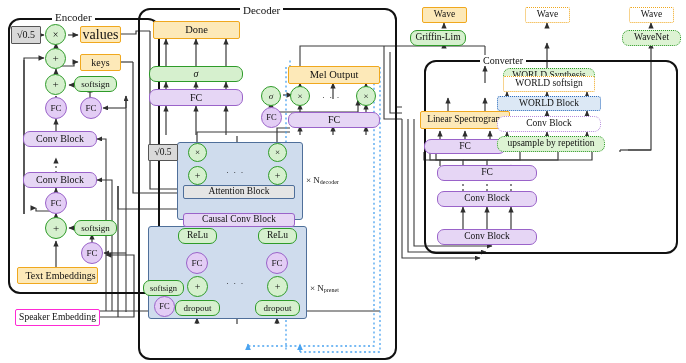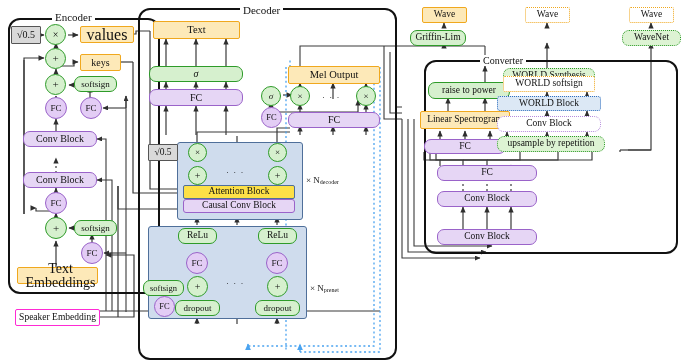--- a/index.html
+++ b/index.html
@@ -9,21 +9,21 @@
   .node{position:absolute;box-sizing:border-box;display:flex;align-items:center;
         justify-content:center;text-align:center;line-height:1;}
   
   .orange{background:#fde9b8;border:1.6px solid #f0a81e;border-radius:2px;color:#111;}
   .orange-d{background:#fff;border:1.6px dotted #f0a81e;border-radius:2px;color:#111;}
   .purple{background:#e6d6f5;border:1.6px solid #9a63c9;border-radius:7px;color:#111;}
   .purple-d{background:#fff;border:1.6px dotted #b58bdd;border-radius:7px;color:#111;}
   .green{background:#d6f0ce;border:1.8px solid #2e9b29;border-radius:7px;color:#111;}
   .green-d{background:#ddf3d3;border:1.8px dotted #2e9b29;border-radius:7px;color:#111;}
   .blue-d{background:#dce8f5;border:1.8px dotted #2f6fbf;border-radius:3px;color:#111;}
-  .blueish{background:#fde047;border:1.3px solid #4f6f9a;border-radius:2px;color:#111;text-align:right;}
+  .blueish{background:#e5e5e5;border:1.3px solid #4f6f9a;border-radius:2px;color:#111;text-align:right;}
   .purpleish{background:#e6d6f5;border:1.3px solid #9a63c9;border-radius:3px;color:#111;}
   .gray{background:#d9d9d9;border:1.4px solid #555;border-radius:1px;color:#111;}
   .pink{background:#fff;border:1.8px solid #ff2ad4;border-radius:2px;color:#111;}
   .circg{background:#d6f0ce;border:1.8px solid #2e9b29;border-radius:50%;color:#111;}
   .circp{background:#e3cdf5;border:1.6px solid #9a63c9;border-radius:50%;color:#111;}
   .panel{position:absolute;background:transparent;border:2px solid #111;border-radius:12px;}
   .bluepanel{position:absolute;background:#cfdced;border:1.3px solid #4f6f9a;border-radius:3px;}
   .lbl{position:absolute;color:#111;background:#fff;padding:0 3px;}
   .plain{position:absolute;color:#111;}
   .it{font-style:italic;}
@@ -256,38 +256,38 @@
   <div class="lbl" style="left:240px;top:4px;font-size:11px;">Decoder</div>
 
   <div class="panel" style="left:424px;top:60px;width:250px;height:190px;"></div>
   <div class="lbl" style="left:480px;top:55px;font-size:10px;">Converter</div>
 
   <div class="bluepanel" style="left:177px;top:142px;width:124px;height:76px;"></div>
   <div class="bluepanel" style="left:148px;top:226px;width:157px;height:91px;"></div>
 
   <div class="node gray" style="left:11px;top:26px;width:30px;height:18px;font-size:10px;">√0.5</div>
   <div class="node circg" style="left:45px;top:24px;width:21px;height:21px;font-size:10px;">×</div>
-  <div class="node orange" style="left:80px;top:26px;width:54px;height:17px;font-size:16px;">values</div>
+  <div class="node orange" style="left:80px;top:26px;width:41px;height:17px;font-size:14px;">values</div>
   <div class="node circg" style="left:45px;top:48px;width:21px;height:21px;font-size:11px;">+</div>
   <div class="node orange" style="left:80px;top:54px;width:41px;height:17px;font-size:10px;">keys</div>
   <div class="node circg" style="left:45px;top:74px;width:21px;height:21px;font-size:11px;">+</div>
   <div class="node green" style="left:74px;top:76px;width:43px;height:16px;font-size:9px;">softsign</div>
   <div class="node circp" style="left:45px;top:97px;width:22px;height:22px;font-size:9px;">FC</div>
   <div class="node circp" style="left:80px;top:97px;width:22px;height:22px;font-size:9px;">FC</div>
   <div class="node purple" style="left:23px;top:131px;width:74px;height:16px;font-size:10px;">Conv Block</div>
   <div class="node purple" style="left:23px;top:172px;width:74px;height:16px;font-size:10px;">Conv Block</div>
   <div class="node circp" style="left:45px;top:192px;width:22px;height:22px;font-size:9px;">FC</div>
   <div class="node circg" style="left:45px;top:217px;width:22px;height:22px;font-size:11px;">+</div>
   <div class="node green" style="left:74px;top:220px;width:43px;height:16px;font-size:9px;">softsign</div>
   <div class="node circp" style="left:81px;top:242px;width:22px;height:22px;font-size:9px;">FC</div>
-  <div class="node orange" style="left:17px;top:267px;width:81px;height:17px;font-size:14px;padding-left:6px;">Text Embeddings</div>
+  <div class="node orange" style="left:17px;top:267px;width:81px;height:17px;font-size:10px;padding-left:6px;">Text Embeddings</div>
 
   <div class="node pink" style="left:15px;top:309px;width:85px;height:17px;font-size:9.5px;">Speaker Embedding</div>
 
-  <div class="node orange" style="left:153px;top:21px;width:87px;height:18px;font-size:10.5px;">Text</div>
+  <div class="node orange" style="left:153px;top:21px;width:87px;height:18px;font-size:10.5px;">Done</div>
   <div class="node green" style="left:149px;top:66px;width:94px;height:16px;font-size:10px;">
      <span class="it">σ</span>
   </div>
   <div class="node purple" style="left:149px;top:89px;width:94px;height:17px;font-size:10px;">FC</div>
 
   <div class="node orange" style="left:288px;top:66px;width:92px;height:18px;font-size:10.5px;">Mel Output</div>
   <div class="node circg" style="left:261px;top:86px;width:20px;height:20px;font-size:9px;">
      <span class="it">σ</span>
   </div>
   <div class="node circp" style="left:261px;top:107px;width:21px;height:21px;font-size:8.5px;">FC</div>
@@ -296,21 +296,21 @@
   <div class="plain" style="left:322px;top:92px;font-size:9px;letter-spacing:1px;">· · ·</div>
   <div class="node purple" style="left:288px;top:112px;width:92px;height:16px;font-size:10px;">FC</div>
 
   <div class="node gray" style="left:148px;top:144px;width:30px;height:17px;font-size:9.5px;">√0.5</div>
   <div class="node circg" style="left:188px;top:143px;width:19px;height:19px;font-size:9px;">×</div>
   <div class="node circg" style="left:268px;top:143px;width:19px;height:19px;font-size:9px;">×</div>
   <div class="node circg" style="left:188px;top:166px;width:19px;height:19px;font-size:10px;">+</div>
   <div class="node circg" style="left:268px;top:166px;width:19px;height:19px;font-size:10px;">+</div>
   <div class="plain" style="left:226px;top:167px;font-size:9px;letter-spacing:1px;">· · ·</div>
   <div class="node blueish" style="left:183px;top:185px;width:112px;height:14px;font-size:9.5px;">Attention Block</div>
-  <div class="node purpleish" style="left:183px;top:199px;width:112px;height:14px;font-size:9.5px;">Causal Conv Block</div>
+  <div class="node purpleish" style="left:183px;top:213px;width:112px;height:14px;font-size:9.5px;">Causal Conv Block</div>
   <div class="plain" style="left:306px;top:175px;font-size:9px;">
      <span>× N</span><span class="sub">decoder</span>
   </div>
 
   <div class="node green" style="left:178px;top:228px;width:39px;height:16px;font-size:9.5px;">ReLu</div>
   <div class="node green" style="left:258px;top:228px;width:39px;height:16px;font-size:9.5px;">ReLu</div>
   <div class="node circp" style="left:186px;top:252px;width:22px;height:22px;font-size:9px;">FC</div>
   <div class="node circp" style="left:266px;top:252px;width:22px;height:22px;font-size:9px;">FC</div>
   <div class="node circg" style="left:187px;top:276px;width:21px;height:21px;font-size:10px;">+</div>
   <div class="node circg" style="left:267px;top:276px;width:21px;height:21px;font-size:10px;">+</div>
@@ -325,21 +325,20 @@
 
   <div class="node orange" style="left:422px;top:7px;width:45px;height:16px;font-size:9.5px;">Wave</div>
   <div class="node green" style="left:410px;top:30px;width:56px;height:16px;font-size:9.5px;">Griffin-Lim</div>
 
   <div class="node orange-d" style="left:525px;top:7px;width:45px;height:16px;font-size:9.5px;">Wave</div>
   <div class="node green-d" style="left:503px;top:30px;width:92px;height:16px;font-size:9.5px;margin-top:38px;">WORLD Synthesis</div>
 
   <div class="node orange-d" style="left:629px;top:7px;width:45px;height:16px;font-size:9.5px;">Wave</div>
   <div class="node green-d" style="left:622px;top:30px;width:59px;height:16px;font-size:9.5px;">WaveNet</div>
 
-  <div class="node green" style="left:428px;top:82px;width:82px;height:17px;font-size:9.5px;">raise to power</div>
   <div class="node orange" style="left:420px;top:111px;width:90px;height:18px;font-size:9.5px;">Linear Spectrogram</div>
   <div class="node purple" style="left:424px;top:139px;width:82px;height:15px;font-size:9.5px;">FC</div>
 
   <div class="node orange-d" style="left:503px;top:76px;width:92px;height:16px;font-size:9.5px;">WORLD softsign</div>
   <div class="node blue-d" style="left:497px;top:96px;width:104px;height:15px;font-size:9.5px;">WORLD Block</div>
   <div class="node purple-d" style="left:497px;top:116px;width:104px;height:16px;font-size:9.5px;">Conv Block</div>
   <div class="node green-d" style="left:497px;top:136px;width:108px;height:16px;font-size:9.5px;">upsample by repetition</div>
 
   <div class="node purple" style="left:437px;top:165px;width:100px;height:16px;font-size:9.5px;">FC</div>
   <div class="node purple" style="left:437px;top:191px;width:100px;height:16px;font-size:9.5px;">Conv Block</div>

